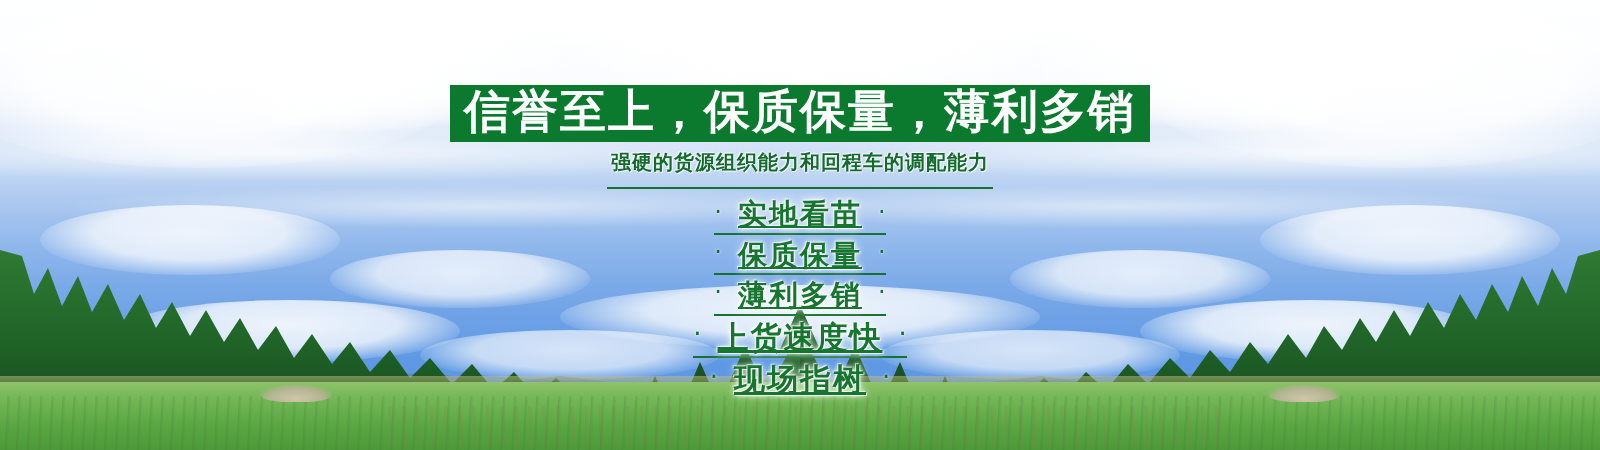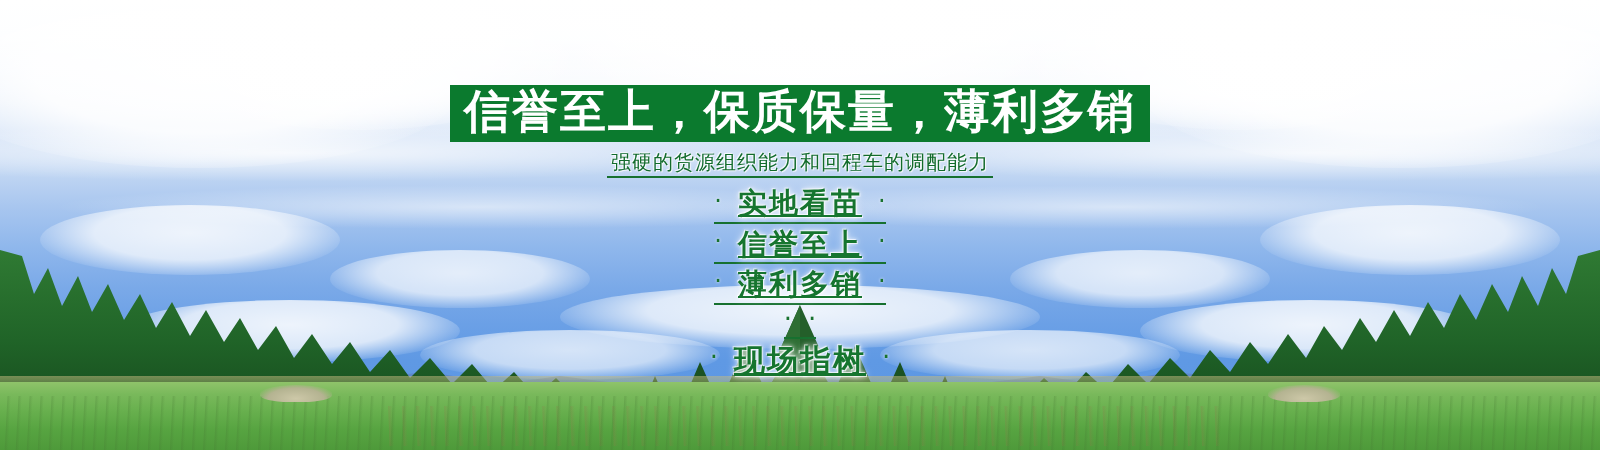--- a/index.html
+++ b/index.html
@@ -144,25 +144,25 @@
     font-weight:bold;
     color:#ffffff;
     letter-spacing:2px;
     white-space:nowrap;
     line-height:1.05;
   }
 
   .subtitle{
     margin-top:9px;
     font-size:20px;
-    font-weight:normal;
+    font-weight:bold;
     color:#126b2c;
     letter-spacing:1px;
     border-bottom:2px solid #16702f;
-    padding:0 4px 3px 4px;
+    padding:0 4px 14px 4px;
     line-height:1.1;
     text-shadow:
       0 0 3px rgba(255,255,255,.95),
       1px 1px 0 rgba(255,255,255,.7),
       -1px -1px 0 rgba(255,255,255,.7);
   }
 
   .feature-list{
     margin-top:8px;
     display:flex;
@@ -329,32 +329,33 @@
     <ul class="feature-list">
 
       <li class="feature-item">
         <span class="dot">·</span>
         <span class="txt">实地看苗</span>
         <span class="dot">·</span>
       </li>
 
       <li class="feature-item">
         <span class="dot">·</span>
-        <span class="txt">信誉至上</span>
+        <span class="txt">保质保量</span>
         <span class="dot">·</span>
       </li>
 
       <li class="feature-item">
         <span class="dot">·</span>
         <span class="txt">薄利多销</span>
         <span class="dot">·</span>
       </li>
 
       <li class="feature-item wide">
         <span class="dot">·</span>
+        <span class="txt">上货速度快</span>
         <span class="dot">·</span>
       </li>
 
       <li class="feature-item wide last">
         <span class="dot">·</span>
         <span class="txt">现场指树</span>
         <span class="dot">·</span>
       </li>
 
     </ul>

